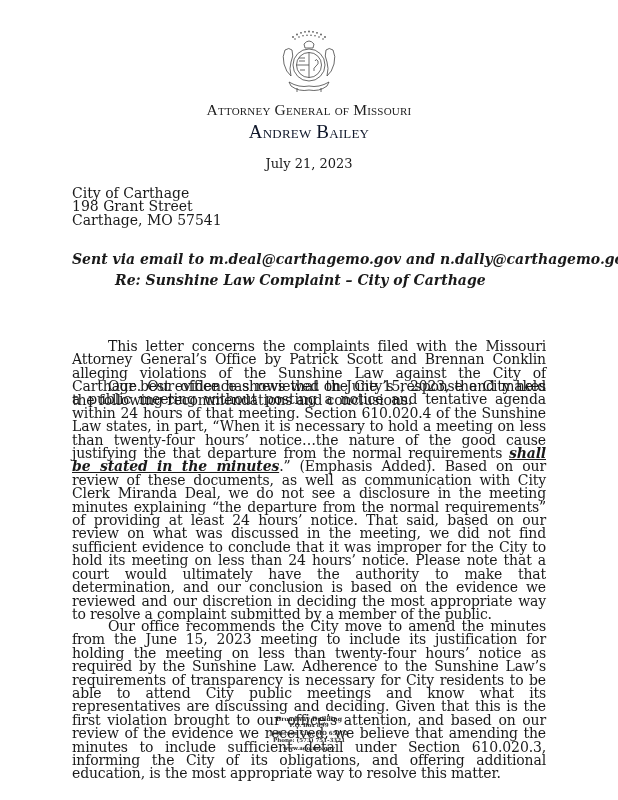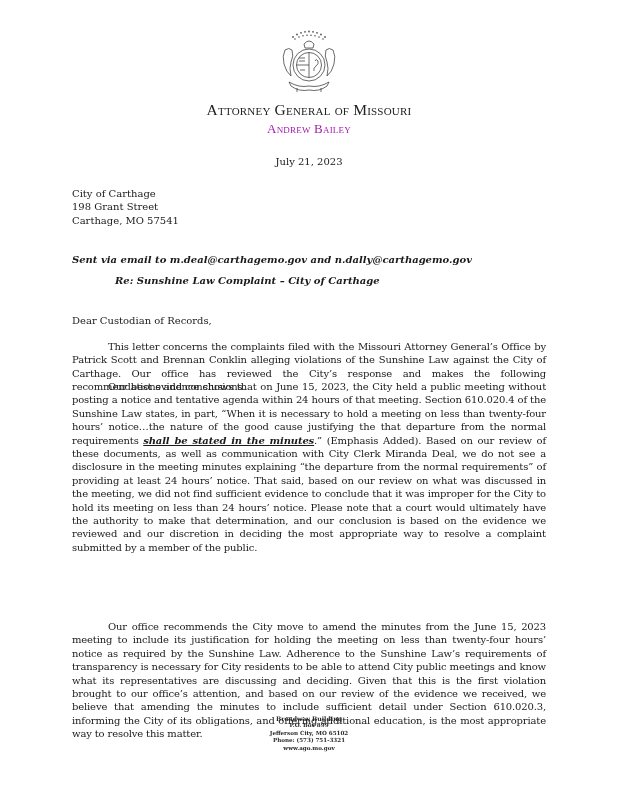--- a/index.html
+++ b/index.html
@@ -39,34 +39,34 @@
       top: 101px;
       font-family: "Liberation Serif", "DejaVu Serif", serif;
       font-size: 15.5px;
       font-variant: small-caps;
       letter-spacing: 0.2px;
       color: #222;
     }
     .ag-name {
       top: 121px;
       font-family: "Liberation Serif", "DejaVu Serif", serif;
-      font-size: 13px;
+      font-size: 19px;
       font-variant: small-caps;
       letter-spacing: 0.2px;
-      color: #a21caf;
+      color: #0f172a;
     }
     .date {
       top: 156px;
-      font-size: 10px;
+      font-size: 13px;
     }
     .block {
       position: absolute;
       left: 72px;
       width: 474px;
-      font-size: 10px;
+      font-size: 14px;
       line-height: 13.4px;
     }
     .address { top: 187px; }
     .address div { white-space: nowrap; }
     .sent {
       top: 253px;
       font-style: italic;
       white-space: nowrap;
       font-weight: bold;
     }
@@ -160,21 +160,20 @@
   <div class="block address">
     <div>City of Carthage</div>
     <div>198 Grant Street</div>
     <div>Carthage, MO 57541</div>
   </div>
 
   <div class="block sent">Sent via email to m.deal@carthagemo.gov and n.dally@carthagemo.gov</div>
 
   <div class="block re">Re: Sunshine Law Complaint – City of Carthage</div>
 
-  <div class="block salutation">Dear Custodian of Records,</div>
 
   <div class="block para p1">This letter concerns the complaints filed with the Missouri Attorney General’s Office by Patrick Scott and Brennan Conklin alleging violations of the Sunshine Law against the City of Carthage. Our office has reviewed the City’s response and makes the following recommendations and conclusions.</div>
 
   <div class="block para p2"><span>Our best evidence shows that on June 15, 2023, the City held a public meeting without posting a notice and tentative agenda within 24 hours of that meeting. Section 610.020.4 of the Sunshine Law states, in part, “When it is necessary to hold a meeting on less than twenty-four hours’ notice…the nature of the good cause justifying the that departure from the normal requirements </span><span class="emph">shall be stated in the minutes</span><span>.” (Emphasis Added). Based on our review of these documents, as well as communication with City Clerk Miranda Deal, we do not see a disclosure in the meeting minutes explaining “the departure from the normal requirements” of providing at least 24 hours’ notice.  That said, based on our review on what was discussed in the meeting, we did not find sufficient evidence to conclude that it was improper for the City to hold its meeting on less than 24 hours’ notice.  Please note that a court would ultimately have the authority to make that determination, and our conclusion is based on the evidence we reviewed and our discretion in deciding the most appropriate way to resolve a complaint submitted by a member of the public.</span></div>
 
   <div class="block para p3">Our office recommends the City move to amend the minutes from the June 15, 2023 meeting to include its justification for holding the meeting on less than twenty-four hours’ notice as required by the Sunshine Law.  Adherence to the Sunshine Law’s requirements of transparency is necessary for City residents to be able to attend City public meetings and know what its representatives are discussing and deciding.  Given that this is the first violation brought to our office’s attention, and based on our review of the evidence we received, we believe that amending the minutes to include sufficient detail under Section 610.020.3, informing the City of its obligations, and offering additional education, is the most appropriate way to resolve this matter.</div>
 
   <div class="footer">
     <div class="bldg">Broadway Building</div>
     <div>P.O. Box 899</div>

